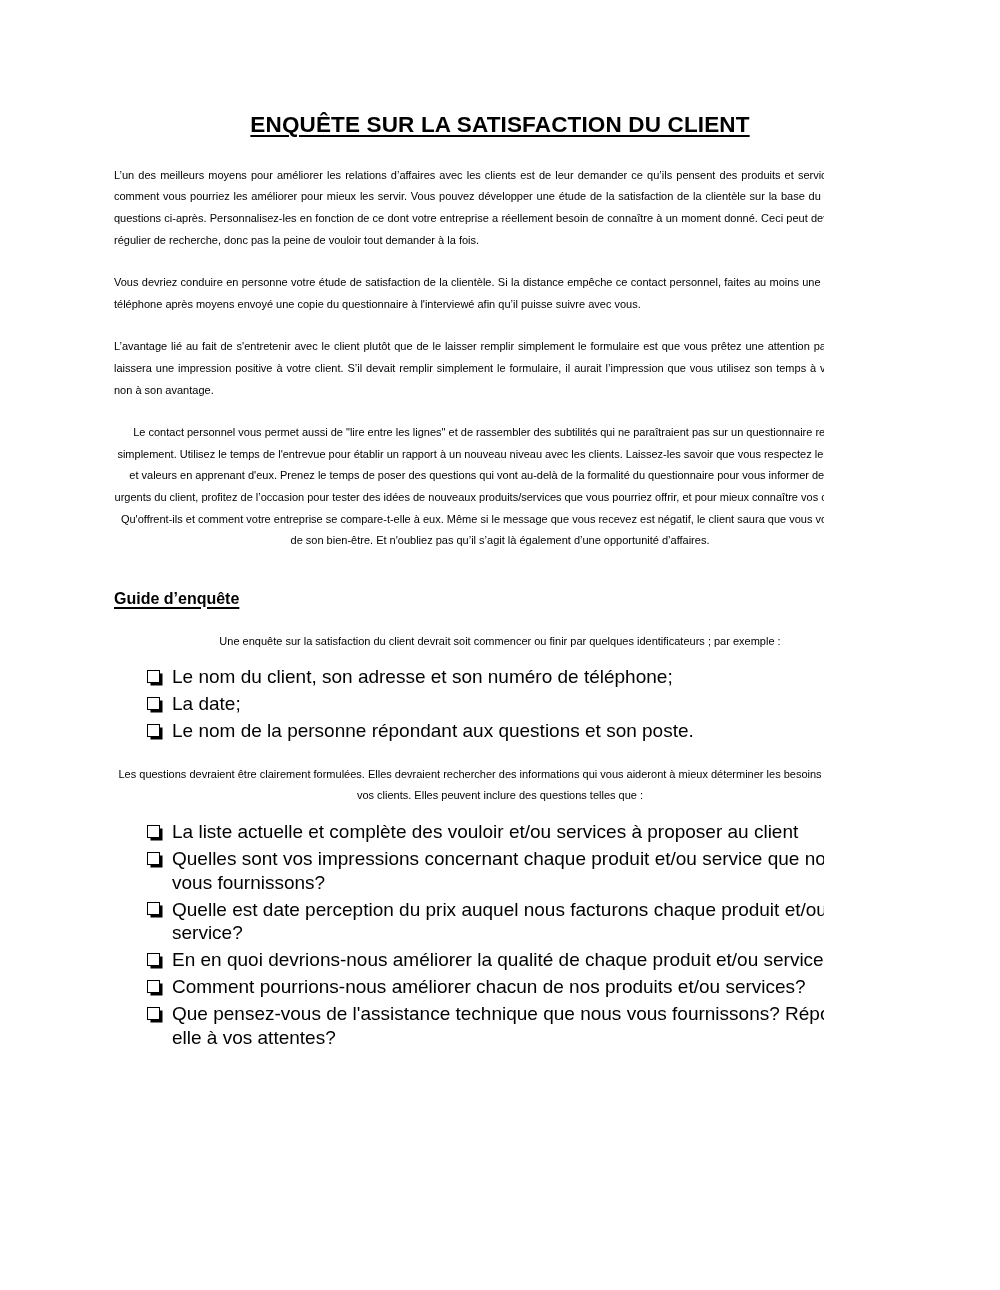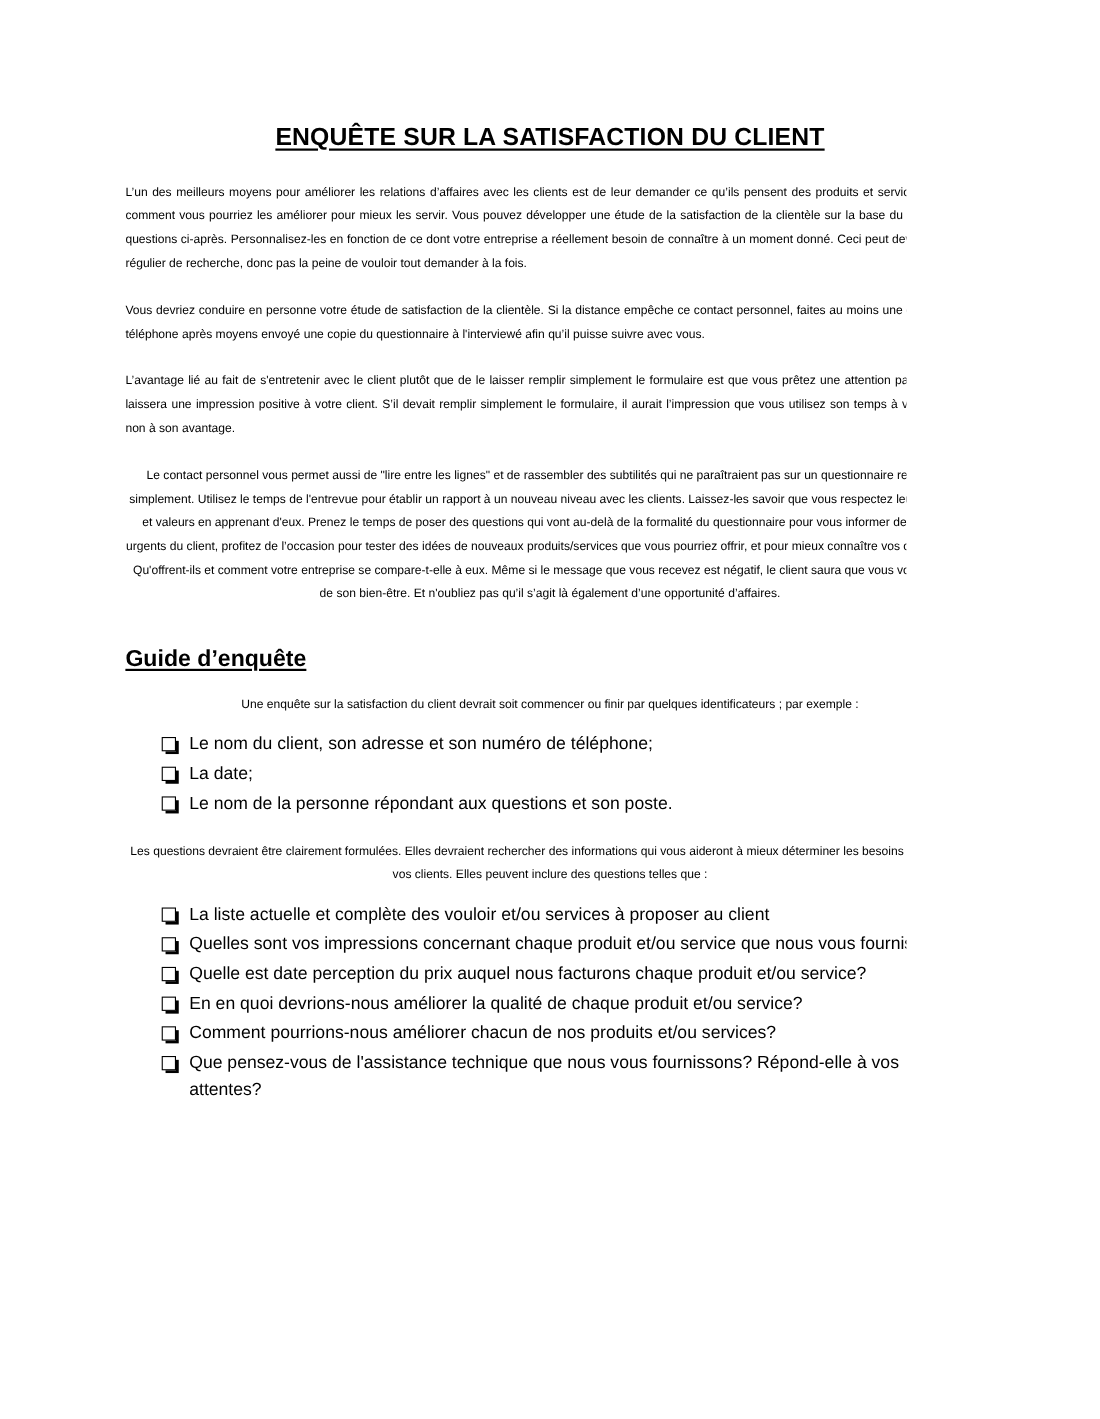--- a/index.html
+++ b/index.html
@@ -61,42 +61,42 @@
   .para.left {
     text-align: center;
   }
   .gap-lg  { height: 27px; }
   .gap-md  { height: 21px; }
   .gap-sm  { height: 13px; }
   .gap-xs  { height: 9px; }
 
   
   .sec-heading {
-    font-size: 21px;
+    font-size: 16px;
     font-weight: bold;
     margin: 0;
     padding: 0;
     line-height: 22px;
   }
   .sec-heading .u {
     text-decoration: underline;
     text-underline-offset: 3px;
     text-decoration-thickness: 2px;
   }
 
   
   .check-list {
     list-style: none;
     margin: 0;
     padding: 0;
   }
   .check-item {
     position: relative;
     padding-left: 58px;
-    font-size: 16px;
+    font-size: 19px;
     line-height: 23.5px;
     margin: 0 0 3.5px 0;
     text-align: left;
   }
   .check-item:last-child { margin-bottom: 0; }
   .check-box {
     position: absolute;
     left: 33px;
     top: 4.5px;
     width: 13px;

